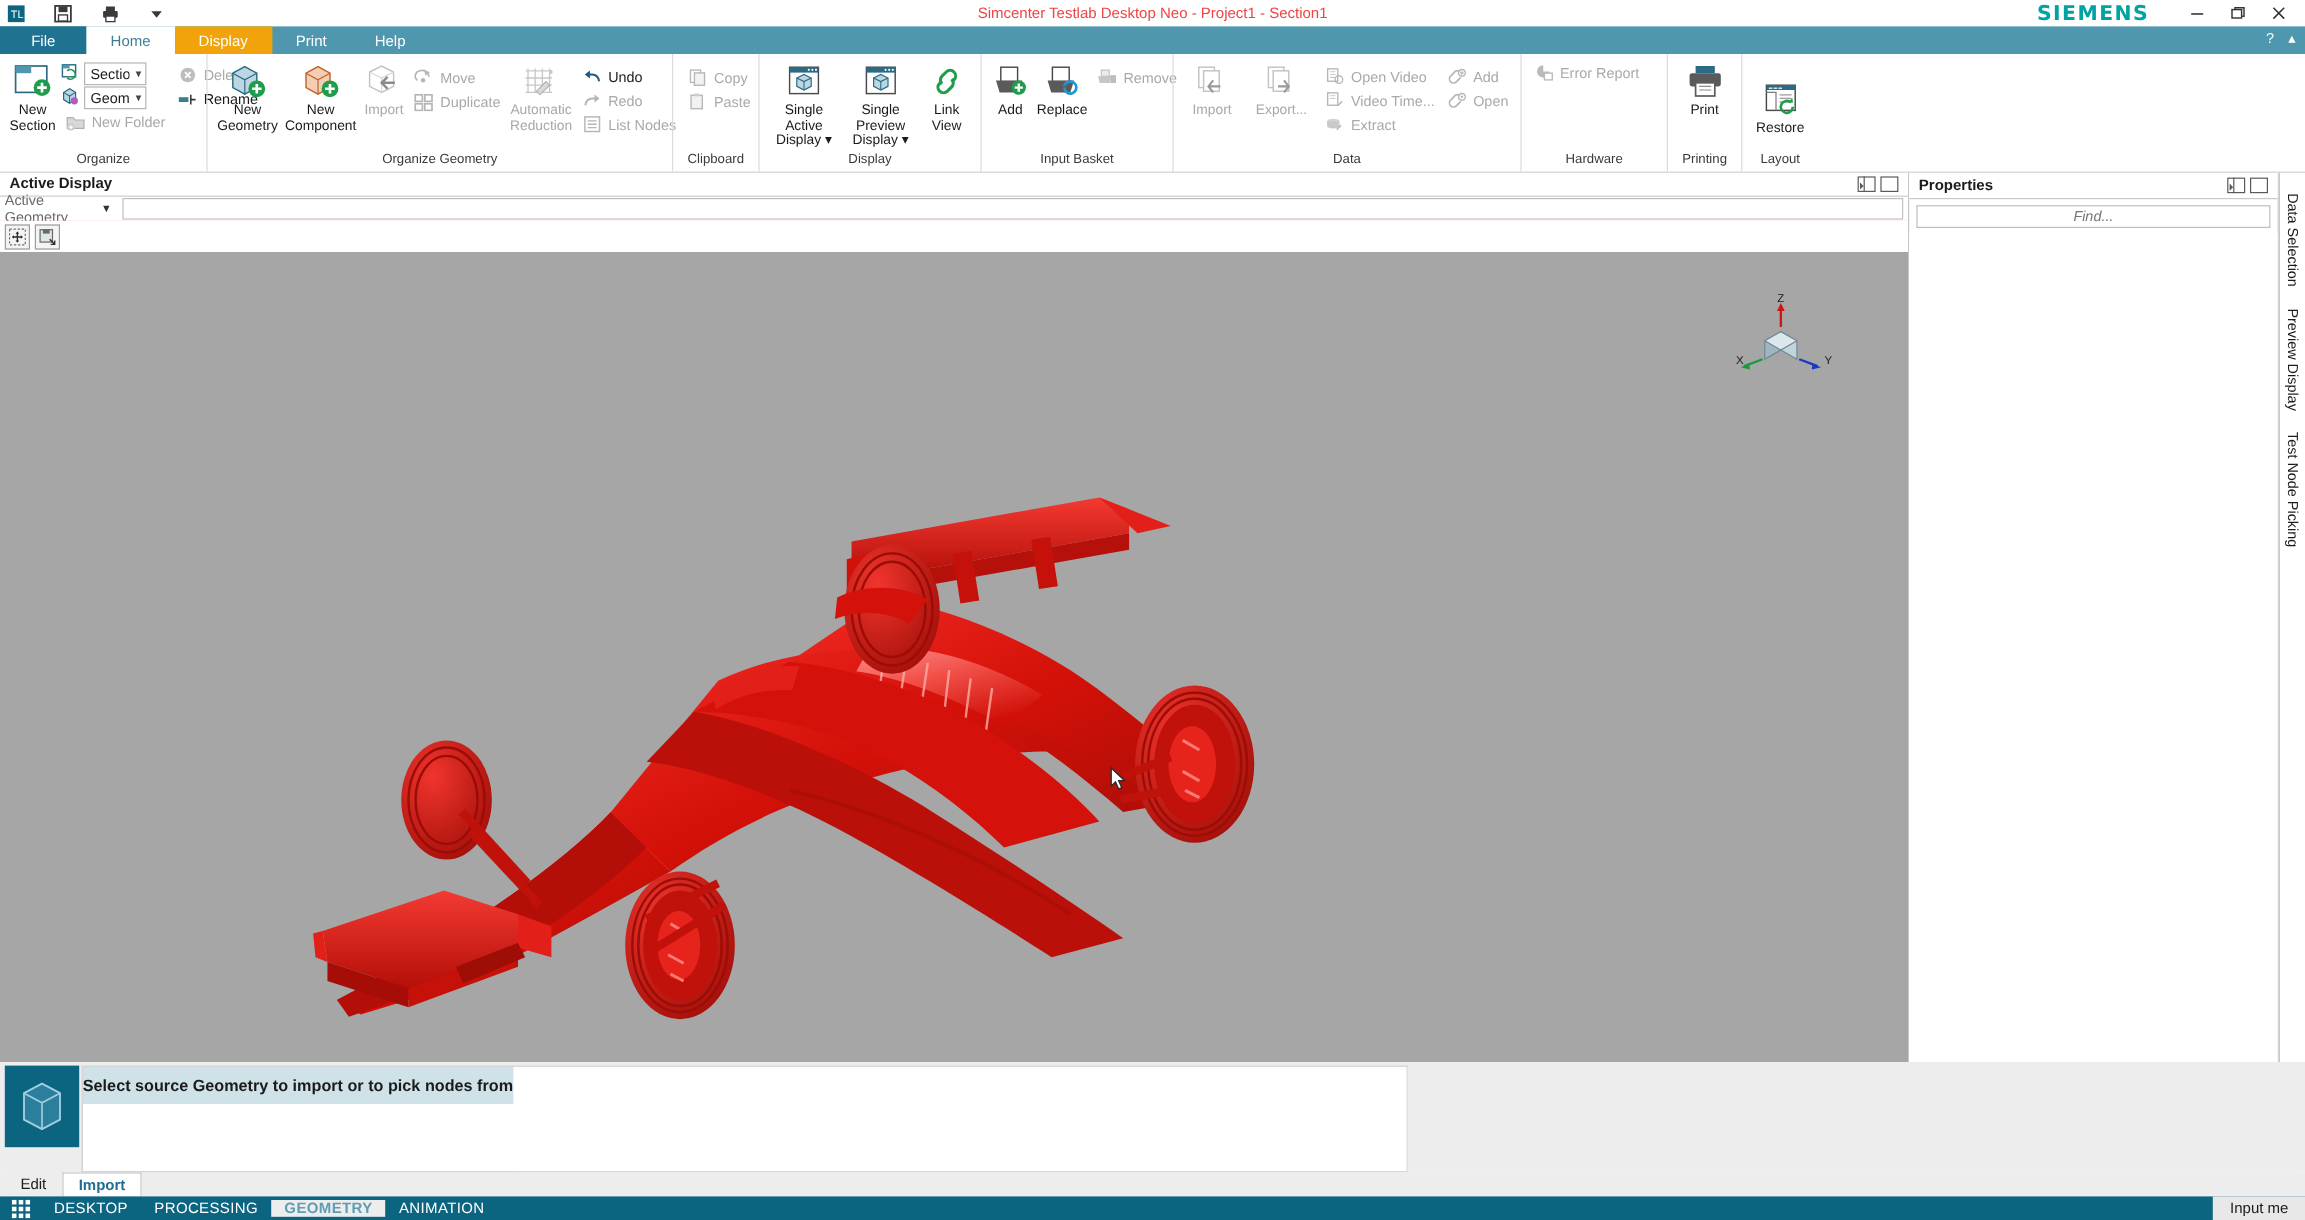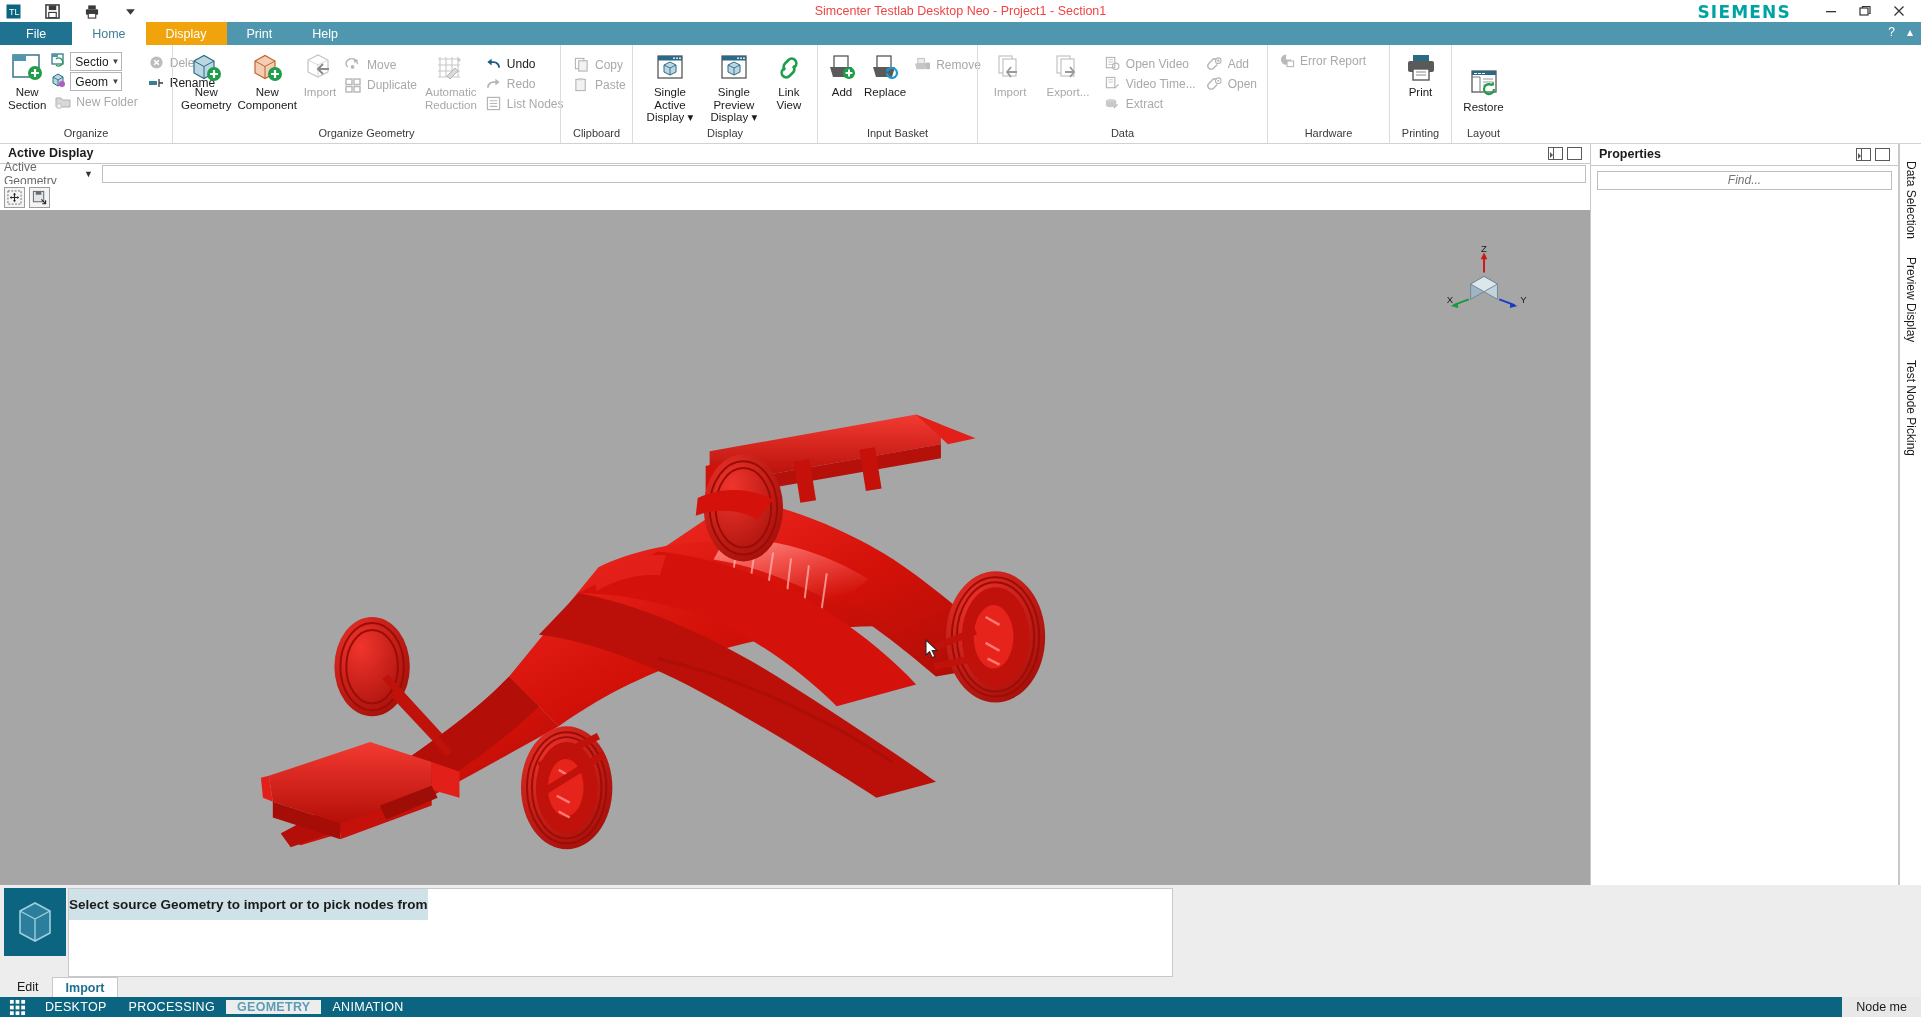--- a/index.html
+++ b/index.html
@@ -905,16 +905,16 @@
           <rect x="1" y="13" width="4" height="4"></rect>
             <rect x="7" y="13" width="4" height="4"></rect>
             <rect x="13" y="13" width="4" height="4"></rect>
         </g>
       </svg>
     </div>
     <div class="sbtab">DESKTOP</div>
     <div class="sbtab">PROCESSING</div>
     <div class="sbtab active">GEOMETRY</div>
     <div class="sbtab">ANIMATION</div>
-    <div class="guideme">Node me</div>
+    <div class="guideme">Input me</div>
   </div>
 
 </div>
 
 </body></html>

